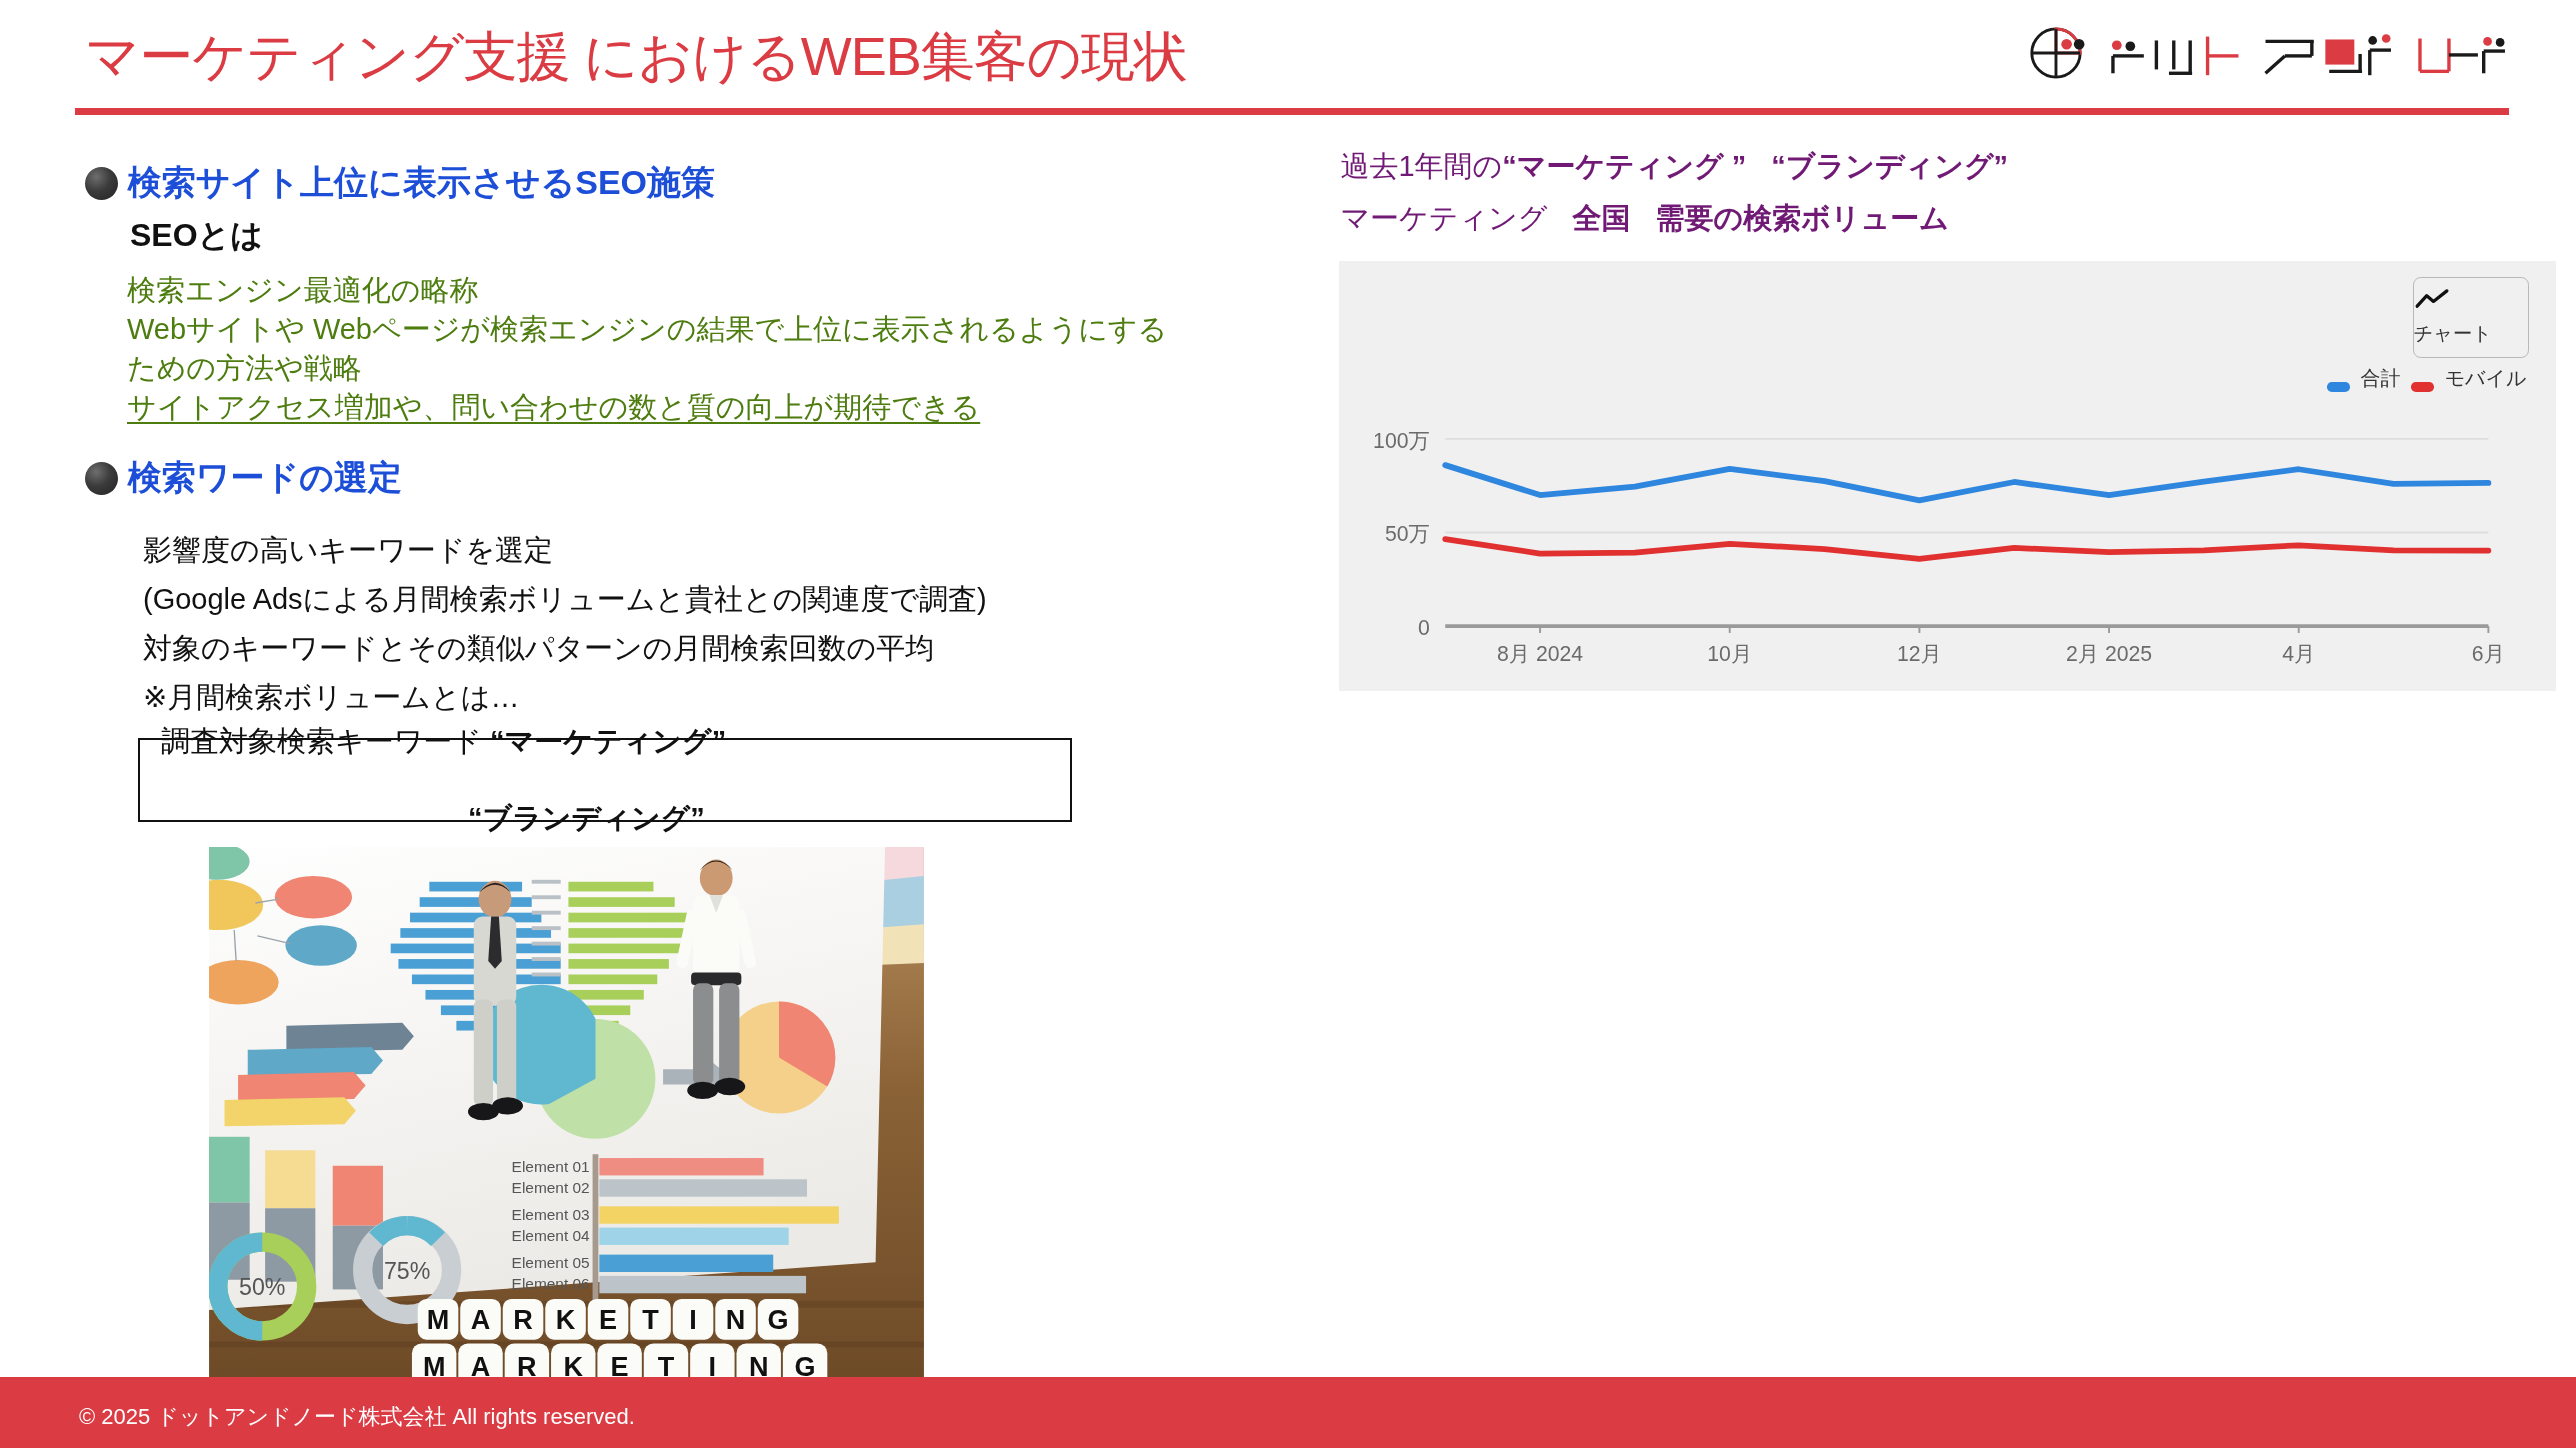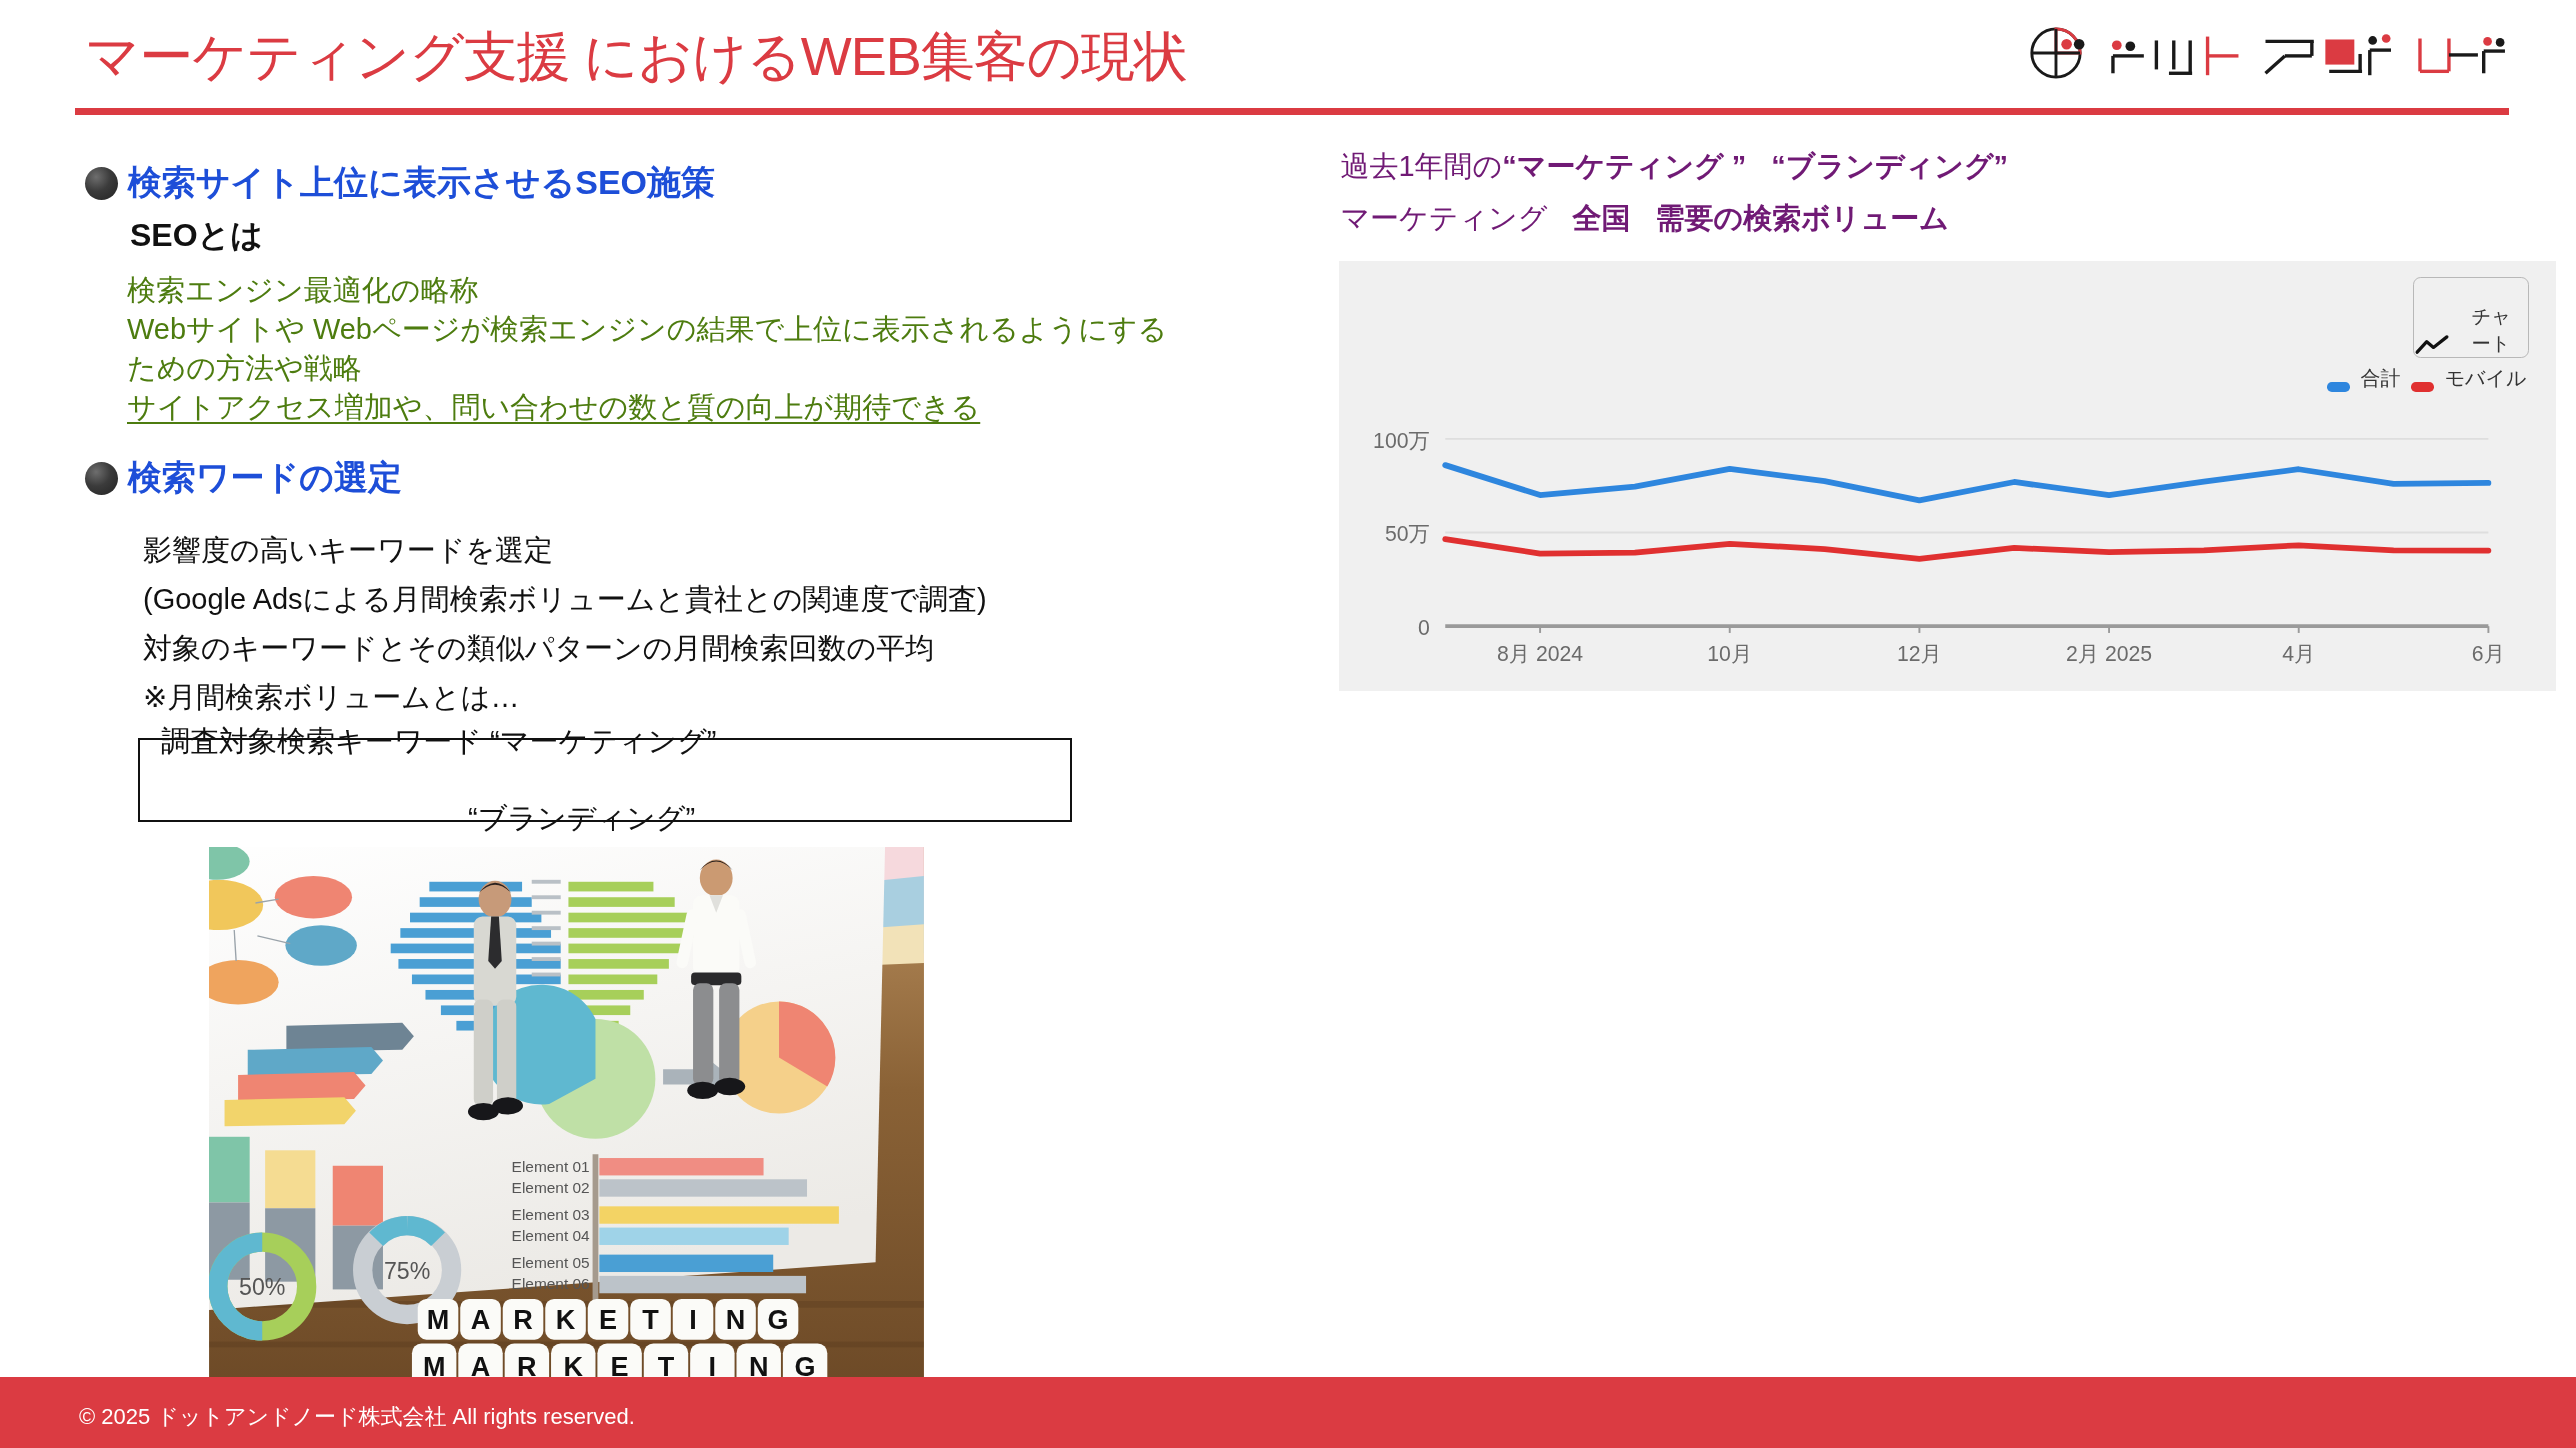--- a/index.html
+++ b/index.html
@@ -57,21 +57,21 @@
     position:absolute;left:143px;top:526px;width:1159px;
     font-size:29px;line-height:49px;color:#111;
   }
 
   .kwbox{
     position:absolute;left:138px;top:738px;width:930px;height:80px;
     border:2.9px solid #111;background:#fff;
     display:flex;align-items:center;
   }
   .kwbox-inner{padding-left:21px;font-size:29px;line-height:41px;color:#111;}
-  .kwbox-inner b{font-weight:normal;margin-top:36px;}
+  .kwbox-inner b{font-weight:bold;margin-top:36px;}
   .kwbox-indent{padding-left:307px;display:block;}
 
   
   .photo{
     position:absolute;left:209px;top:847px;width:715px;height:539px;
     overflow:hidden;background:#d8c3a5;
   }
   .photo svg{display:block;}
 
   
@@ -84,21 +84,21 @@
   .chart-cap b{font-weight:bold;}
   .cap-sp{display:inline-block;width:25px;}
 
   .chart-frame{
     position:absolute;left:15.5px;top:261px;width:1217px;height:430px;
     background:#f0f0f0;
   }
   .chart-btn{
     position:absolute;right:27px;top:16.4px;width:114px;height:79px;
     border:1.9px solid #b8b8b8;border-radius:7.7px;background:#f0f0f0;
-    display:flex;flex-direction:row;align-items:flex-end;justify-content:center;gap:21px;
+    display:flex;flex-direction:column;align-items:flex-start;justify-content:center;gap:9px;
   }
   .chart-btn .glyph{font-size:0;line-height:0;}
   .chart-btn .blabel{font-size:19.3px;color:#333;}
   .chart-legend{
     position:absolute;right:29px;top:104px;
     display:flex;align-items:flex-end;gap:10.6px;font-size:20px;color:#333;
   }
   .lg-swatch{width:23px;height:9.7px;border-radius:4.8px;display:inline-block;}
   .chart-svg{position:absolute;left:0;top:0;}
 

